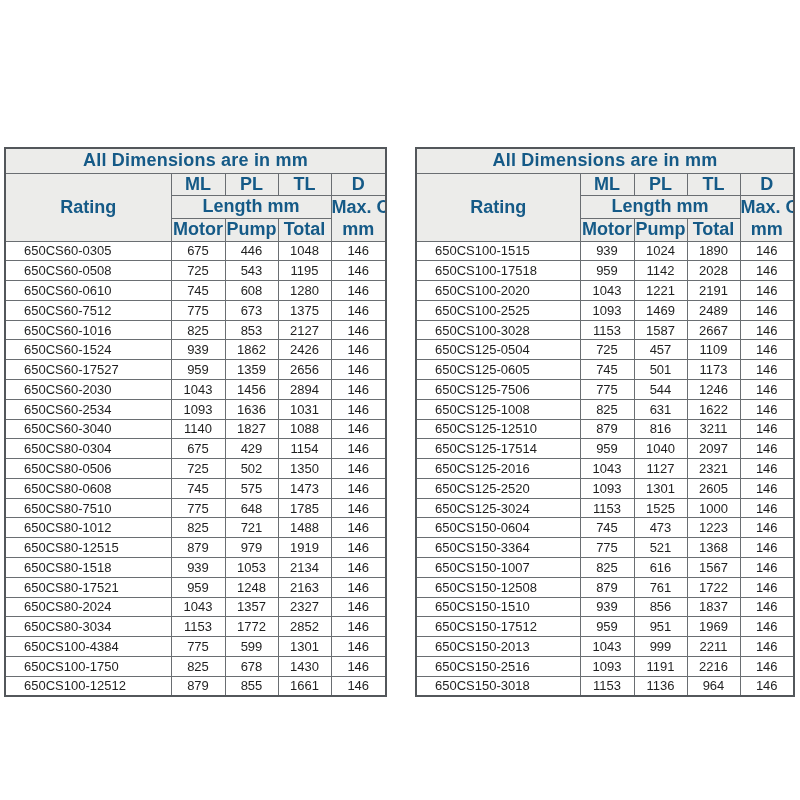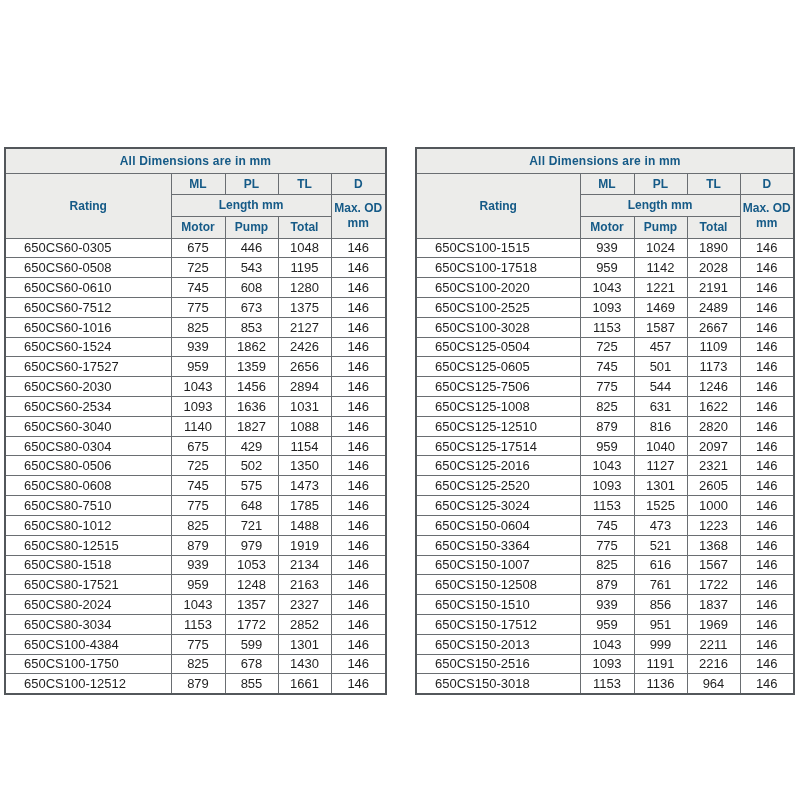--- a/index.html
+++ b/index.html
@@ -31,21 +31,21 @@
 
   table.dims th, table.dims td {
     border: 1px solid #6a6e72;
     padding: 0;
     overflow: hidden;
     white-space: nowrap;
   }
   table.dims th {
     color: #155a87;
     font-weight: bold;
-    font-size: 12px;
+    font-size: 18px;
     text-align: center;
     background: #ececea;
   }
   tr.title-row    { height: 25px; }
   tr.abbrev-row   { height: 21px; }
   tr.length-row   { height: 22px; padding-left: 18px; }
   tr.sub-row      { height: 22px; }
   table.dims tbody tr { height: 19px; border-radius: 8px; }
 
   th.caption-cell { font-size: 13px; letter-spacing: 0.2px; }
@@ -357,21 +357,21 @@
           <td class="c-rating">650CS125-1008</td>
           <td>825</td>
           <td>631</td>
           <td>1622</td>
           <td>146</td>
         </tr>
         <tr>
           <td class="c-rating">650CS125-12510</td>
           <td>879</td>
           <td>816</td>
-          <td>2820</td>
+          <td>3211</td>
           <td>146</td>
         </tr>
         <tr>
           <td class="c-rating">650CS125-17514</td>
           <td>959</td>
           <td>1040</td>
           <td>2097</td>
           <td>146</td>
         </tr>
         <tr>

